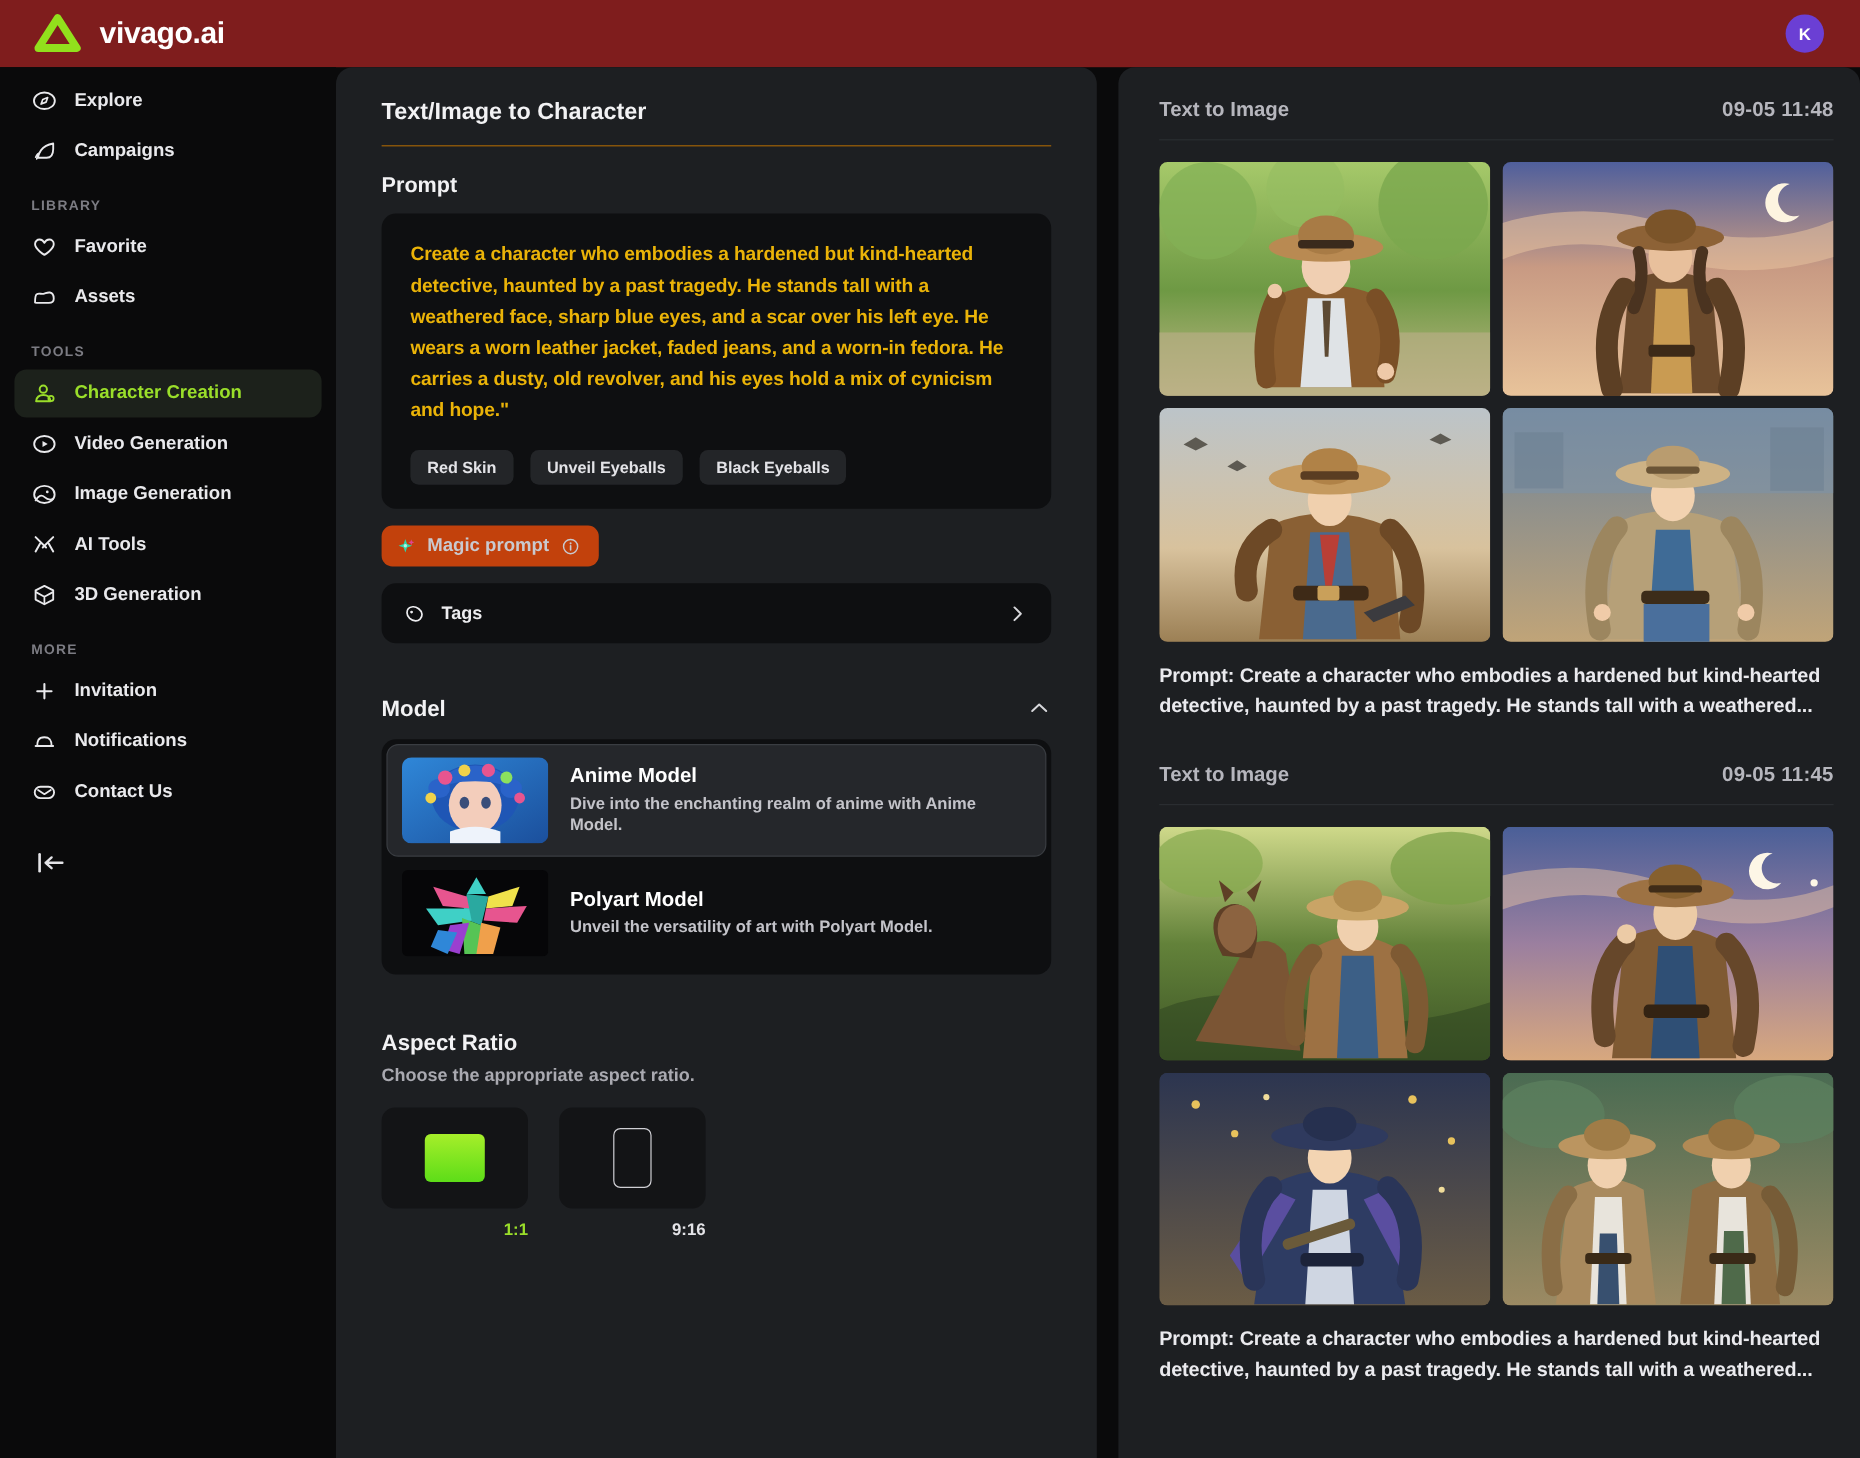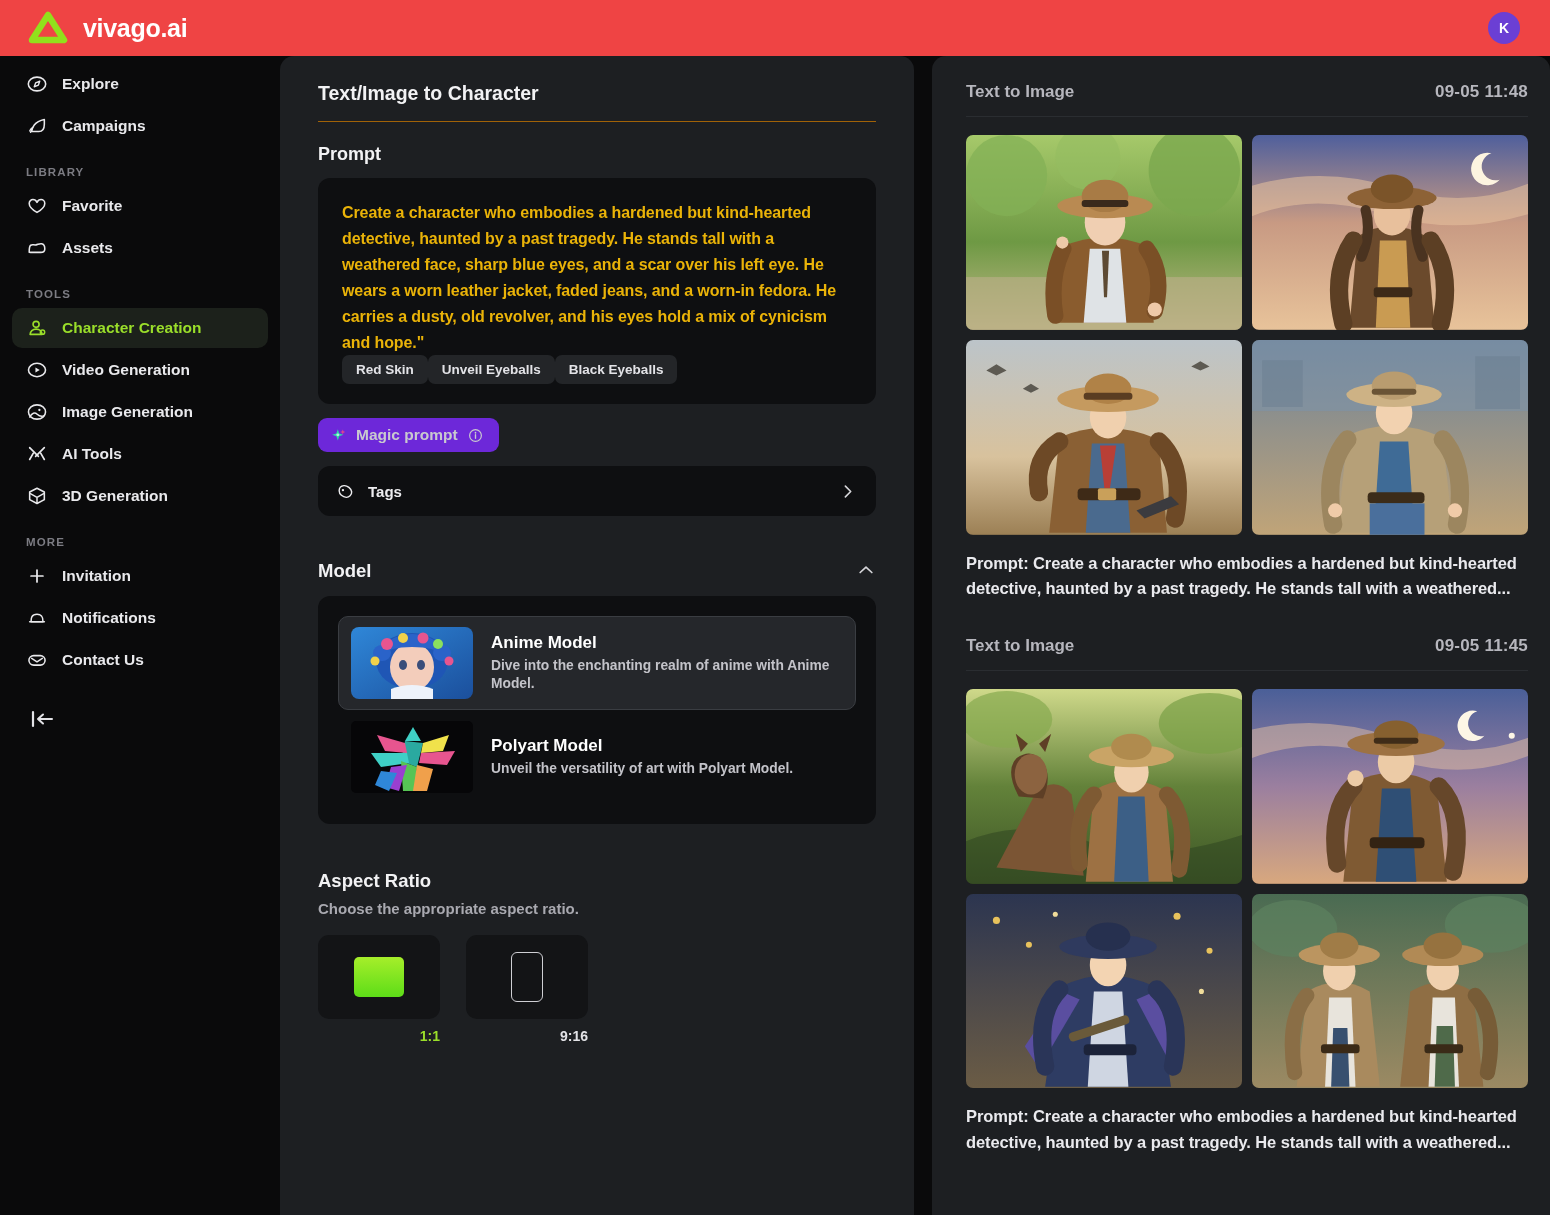--- a/index.html
+++ b/index.html
@@ -20,21 +20,21 @@
     flex-direction: column;
   }
 
   
   .topbar {
     height: 56px;
     flex: 0 0 56px;
     display: flex;
     align-items: center;
     padding: 0 30px 0 26px;
-    background: #ef4444;
+    background: #7f1d1d;
   }
   .brand { display: flex; align-items: center; gap: 13px; }
   .logo-mark { width: 44px; height: 40px; display: block; }
   .brand-name {
     font-size: 25px;
     font-weight: 700;
     color: #ffffff;
     letter-spacing: -0.3px;
   }
   .topbar-spacer { flex: 1 1 auto; }
@@ -152,37 +152,39 @@
   }
   .prompt-text {
     font-size: 16px;
     line-height: 1.62;
     color: #eab308;
     font-weight: 600;
     letter-spacing: -0.1px;
   }
   .chip-row {
     display: flex;
+    gap: 14px;
+    margin-top: 20px;
     flex-wrap: wrap;
   }
   .chip {
     background: #232528;
     border-radius: 7px;
     padding: 7px 14px;
     font-size: 13.5px;
     font-weight: 700;
     color: #e3e3e7;
     cursor: pointer;
   }
   .magic-row { margin-top: 14px; }
   .magic-btn {
     display: inline-flex;
     align-items: center;
     gap: 9px;
-    background: #6d28d9;
+    background: #c2410c;
     border-radius: 9px;
     padding: 8px 15px 8px 12px;
     cursor: pointer;
   }
   .magic-btn .label {
     font-size: 15.5px;
     font-weight: 600;
     color: #c9c9cf;
   }
   .tags-row {
@@ -207,21 +209,21 @@
     align-items: flex-start;
     justify-content: space-between;
     margin: 44px 0 14px 0;
   }
   .section-head .title { font-size: 18.5px; font-weight: 700; color: #f2f2f4; }
   .chev { color: #d6d6da; cursor: pointer; display: block; }
 
   .model-list {
     background: #0e0f11;
     border-radius: 12px;
-    padding: 20px;
+    padding: 4px;
   }
   .model-card {
     display: flex;
     gap: 18px;
     align-items: center;
     padding: 10px 12px;
     border-radius: 10px;
     cursor: pointer;
     border: 1px solid transparent;
   }

